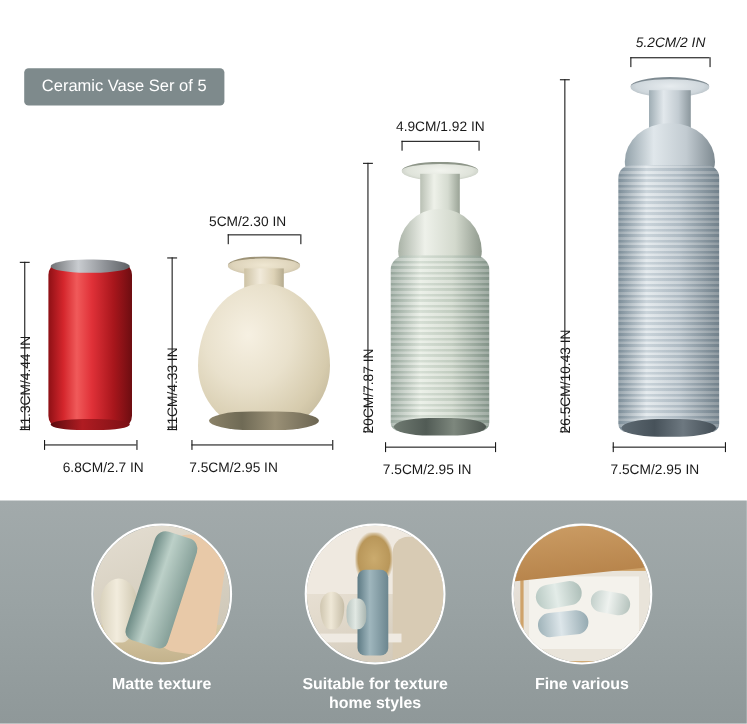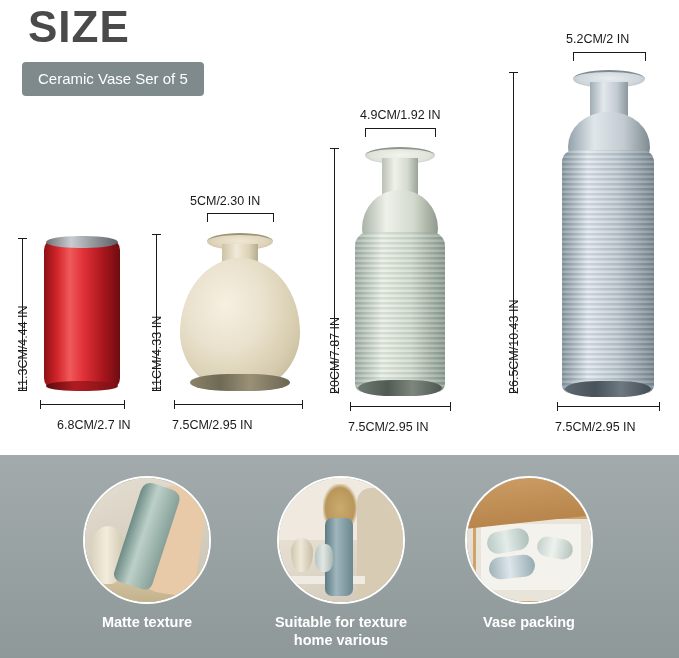--- a/index.html
+++ b/index.html
@@ -181,21 +181,20 @@
   .p3 .foam{position:absolute;left:14px;top:46px;width:100px;height:66px;background:#f4f2ec;}
   .p3 .it1{position:absolute;left:20px;top:52px;width:42px;height:22px;background:linear-gradient(90deg,#b9cac4,#e3ece8 45%,#aebfb9);border-radius:11px;transform:rotate(-10deg);}
   .p3 .it2{position:absolute;left:22px;top:78px;width:46px;height:22px;background:linear-gradient(90deg,#9fb3b9,#dde6ea 45%,#95aab1);border-radius:11px;transform:rotate(-6deg);}
   .p3 .it3{position:absolute;left:70px;top:60px;width:36px;height:20px;background:linear-gradient(90deg,#c3d0cb,#eef2ef 45%,#b5c3bd);border-radius:10px;transform:rotate(10deg);}
 </style>
 </head>
 <body>
 
 <div class="page">
 
-  <div class="title">SIZE</div>
   <div class="subtitle-pill">Ceramic Vase Ser of 5</div>
 
   <div class="sizearea">
 
     <div class="can"></div>
     <div class="can-top"></div>
     <div class="can-bottom"></div>
 
     <div class="vline" style="left:22px;top:238px;height:152px;"></div>
     <div class="tickh" style="left:18px;top:238px;"></div>
@@ -250,21 +249,21 @@
 
     <div class="v3-rim"></div>
     <div class="v3-neck"></div>
     <div class="v3-shoulder"></div>
     <div class="v3-body"></div>
     <div class="v3-base"></div>
 
     <div class="hline" style="left:573px;top:52px;width:72px;"></div>
     <div class="tickv" style="left:573px;top:52px;"></div>
     <div class="tickv" style="left:645px;top:52px;"></div>
-    <div class="dimtxt" style="left:566px;top:32px;">5.2CM/2 IN</div>
+    <div class="dimtxt" style="left:578px;top:32px;font-style:italic;">5.2CM/2 IN</div>
 
     <div class="vline" style="left:513px;top:72px;height:320px;"></div>
     <div class="tickh" style="left:509px;top:72px;"></div>
     <div class="tickh" style="left:509px;top:392px;"></div>
     <div class="dimtxt vert" style="left:507px;top:394px;">26.5CM/10.43 IN</div>
 
     <div class="hline" style="left:557px;top:406px;width:102px;"></div>
     <div class="tickv" style="left:557px;top:402px;"></div>
     <div class="tickv" style="left:659px;top:402px;"></div>
     <div class="dimtxt" style="left:555px;top:420px;">7.5CM/2.95 IN</div>
@@ -292,33 +291,33 @@
           <div class="apron"></div>
           <div class="shelf"></div>
           <div class="grass"></div>
           <div class="darkvase"></div>
           <div class="smallv"></div>
           <div class="smallv2"></div>
         </div>
       </div>
       <div class="cap">
         <span>Suitable for texture</span><br>
-        <span>home various</span>
+        <span>home styles</span>
       </div>
     </div>
 
     <div class="feature" style="left:434px;">
       <div class="circle">
         <div class="p3">
           <div class="box"></div>
           <div class="foam"></div>
           <div class="it1"></div>
           <div class="it2"></div>
           <div class="it3"></div>
           <div class="boxlid"></div>
         </div>
       </div>
-      <div class="cap">Vase packing</div>
+      <div class="cap">Fine various</div>
     </div>
 
   </div>
 
 </div>
 
 </body></html>

